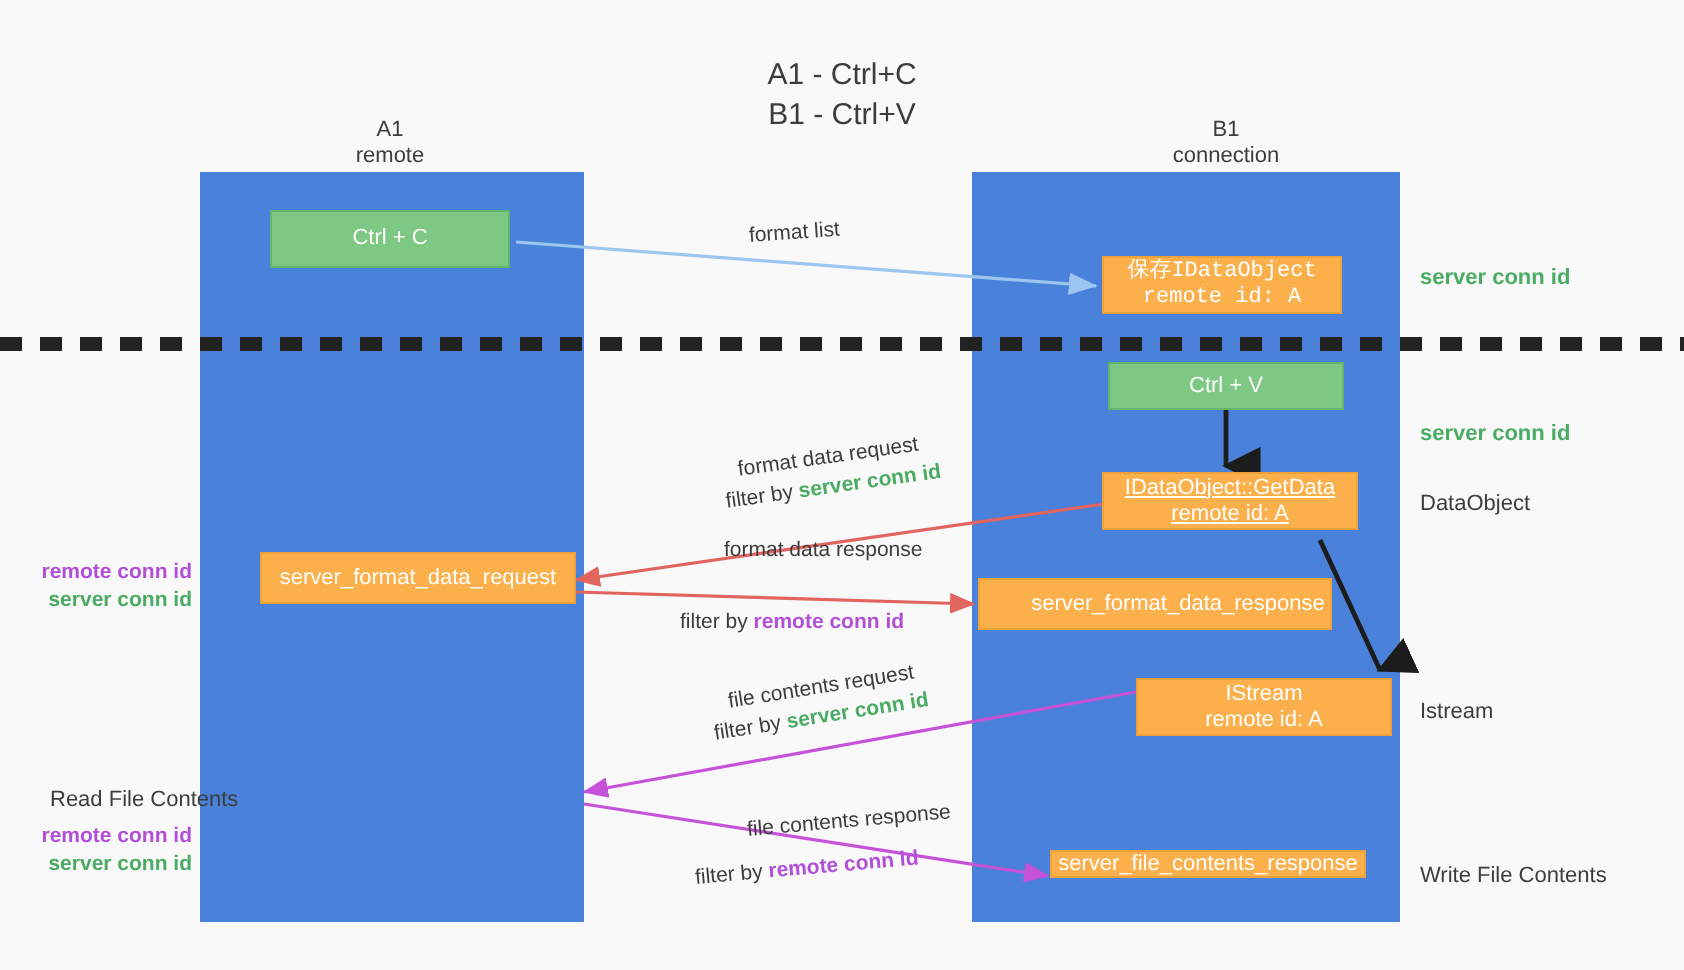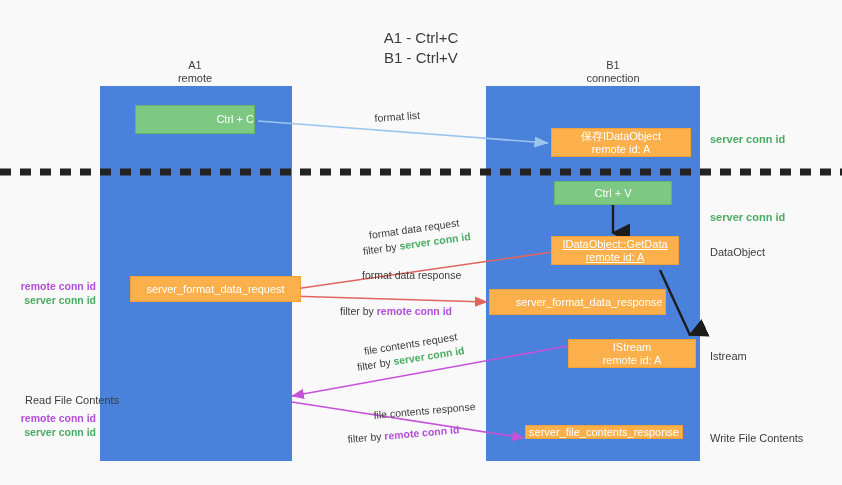--- a/index.html
+++ b/index.html
@@ -99,30 +99,30 @@
 
     <line x1="288" y1="296" x2="487" y2="302" stroke="#e2645f" stroke-width="1.6" marker-end="url(#ah-red)"></line>
 
     <line x1="660" y1="270" x2="690" y2="335" stroke="#1c1c1c" stroke-width="2.4" marker-end="url(#ah-black)"></line>
 
     <line x1="568" y1="346" x2="292" y2="396" stroke="#c552d8" stroke-width="1.6" marker-end="url(#ah-mag)"></line>
 
     <line x1="292" y1="402" x2="524" y2="438" stroke="#c552d8" stroke-width="1.6" marker-end="url(#ah-mag)"></line>
   </svg>
 
-  <div class="box green" style="left:135px;top:105px;width:120px;height:29px;align-items:flex-end;">
+  <div class="box green" style="left:135px;top:105px;width:120px;height:29px;">
     <span>Ctrl + C</span>
   </div>
 
-  <div class="box orange" style="left:130px;top:276px;width:171px;height:26px;">
+  <div class="box orange" style="left:130px;top:276px;width:158px;height:26px;">
     <span>server_format_data_request</span>
   </div>
 
 
-  <div class="box orange" style="left:551px;top:128px;width:140px;height:29px;">
+  <div class="box orange" style="left:551px;top:128px;width:120px;height:29px;font-family:Liberation Mono, monospace;">
     <span>保存IDataObject</span>
     <span>remote id: A</span>
   </div>
 
   <div class="box green" style="left:554px;top:181px;width:118px;height:24px;">
     <span>Ctrl + V</span>
   </div>
 
   <div class="box orange" style="left:551px;top:236px;width:128px;height:29px;text-decoration:underline;">
     <span>IDataObject::GetData</span>

